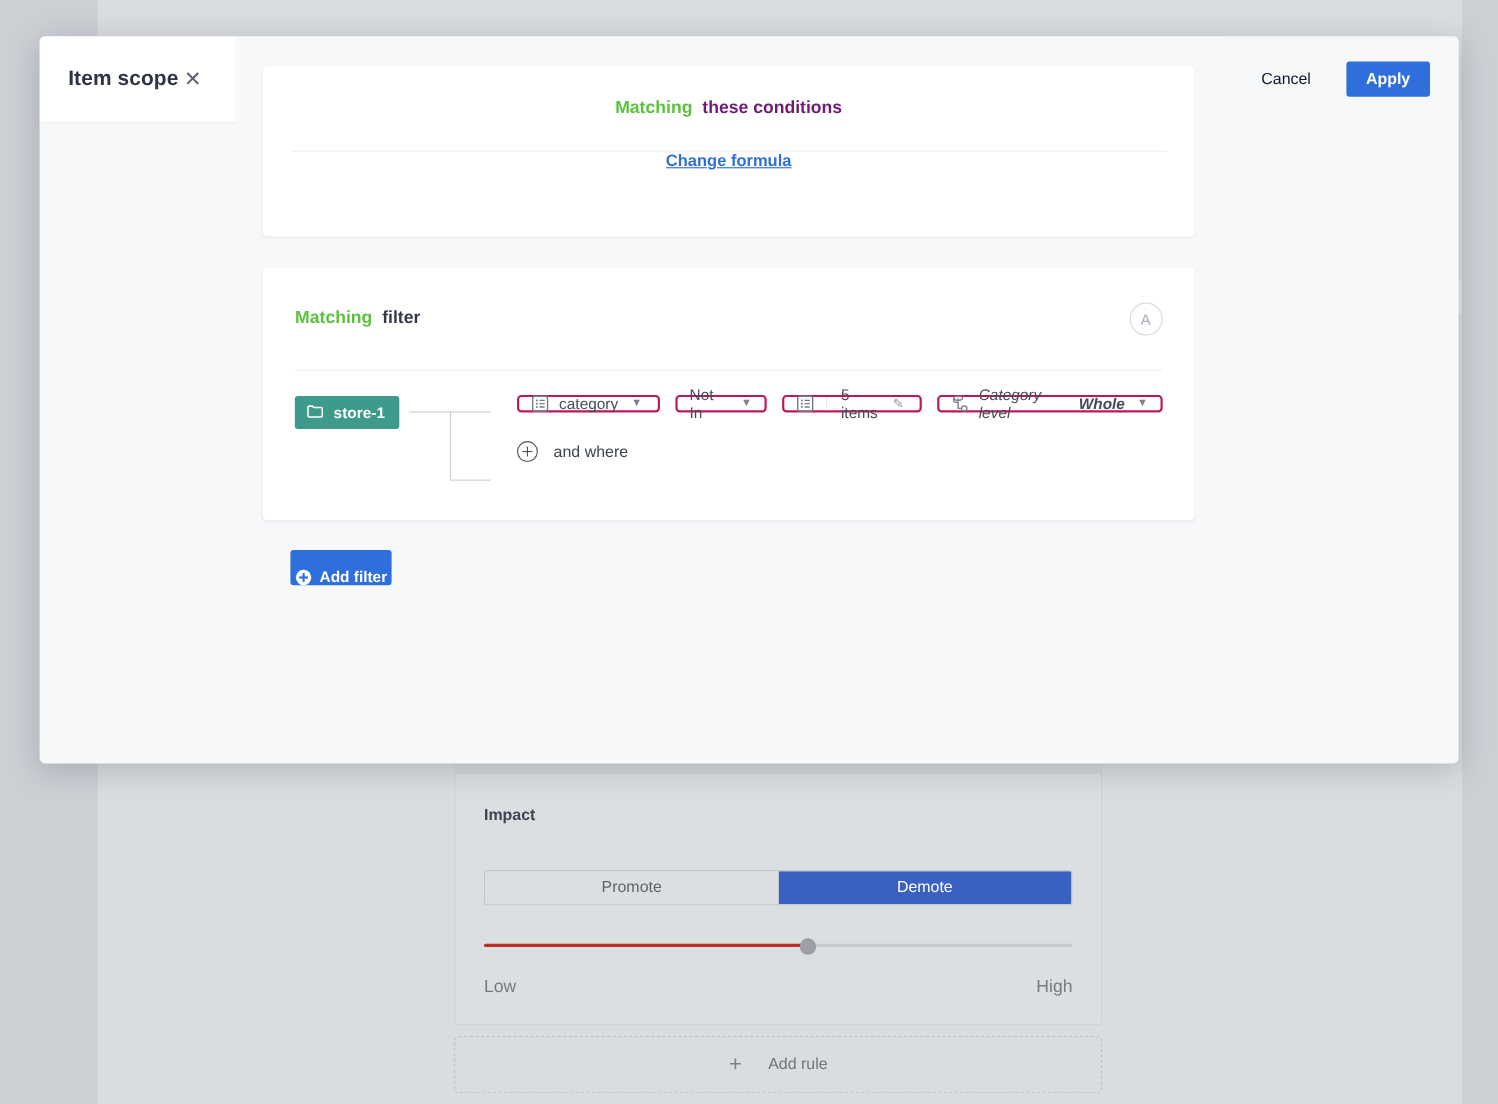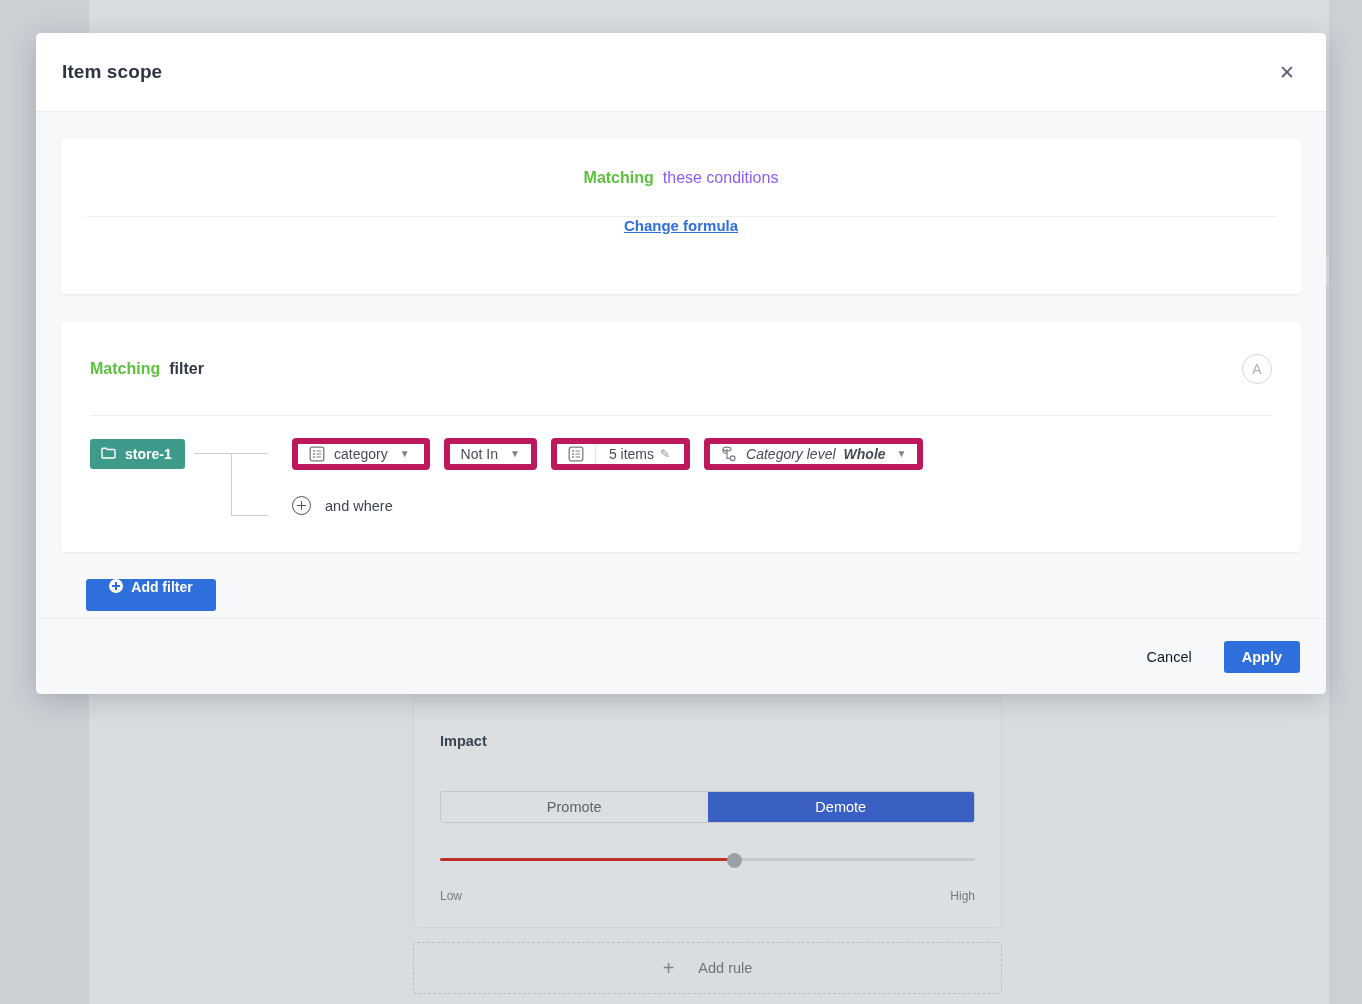--- a/index.html
+++ b/index.html
@@ -81,21 +81,21 @@
   #impact-track-fill {
     position: absolute; left: 0; top: 5px; height: 3px; width: 54.5%;
     background: #bc2f26; border-radius: 2px;
   }
   #impact-thumb {
     position: absolute; left: 54.5%; top: 0px; width: 15px; height: 15px;
     margin-left: -7px; border-radius: 50%; background: #9aa0a6;
   }
   #impact-scale {
     display: flex; justify-content: space-between;
-    margin: 22px 26px 24px 26px; font-size: 12px; color: #767b82;
+    margin: 22px 26px 24px 26px; font-size: 16px; color: #767b82;
   }
 
   #add-rule {
     position: absolute; left: 413px; top: 942px; width: 589px; height: 52px;
     border: 1px dashed #b9bec4; border-radius: 4px;
     display: flex; align-items: center; justify-content: center; gap: 24px;
     color: #6f747b; font-size: 14.5px;
   }
   #add-rule .plus { font-size: 20px; color: #7e838a; line-height: 1; }
 
@@ -105,21 +105,21 @@
     background: #e6e8ea; border-radius: 3px 0 0 3px;
   }
 
   
   #modal {
     position: absolute; left: 36px; top: 33px; width: 1290px; height: 661px;
     background: #f7f8fa;
     border-radius: 5px;
     box-shadow: 0 6px 28px rgba(20,24,33,.20);
     overflow: hidden;
-    display: flex; flex-direction: column;
+    display: flex; flex-direction: row;
   }
 
   #modal-header {
     height: 79px; background: #ffffff; flex: 0 0 auto;
     display: flex; align-items: center;
     padding: 0 26px 0 26px;
     border-bottom: 1px solid #eceef1;
   }
   #modal-title { font-size: 19px; font-weight: bold; color: #2e3442; letter-spacing: .1px; }
   #modal-close {
@@ -139,21 +139,21 @@
   
   #conditions-panel { height: 155px; padding: 0 25px; }
   #conditions-title {
     height: 78px; display: flex; align-items: center; justify-content: center;
     font-size: 16px; color: #333a47;
     border-bottom: 1px solid #edeff2;
   }
   #conditions-title .match-word {
     color: #5cc13f; font-weight: bold; margin-right: 9px;
   }
-  #conditions-title .rest { font-weight: normal; color: #8b5cf6; }
+  #conditions-title .rest { font-weight: bold; color: #701a75; }
   #change-formula-row {
     height: 76px; display: flex; align-items: flex-start; justify-content: center;
   }
   #change-formula-link { font-size: 15px; font-weight: bold; color: #2f6fdb; }
 
   
   #filter-panel { margin-top: 28px; height: 230px; padding: 0 29px; position: relative; }
   #filter-header {
     height: 94px; display: flex; align-items: center;
     border-bottom: 1px solid #edeff2; position: relative;
@@ -182,21 +182,21 @@
   
   #tree { position: absolute; left: 104px; top: 23px; width: 74px; height: 76px; }
   #tree .h-top { position: absolute; left: 0; top: 14px; width: 74px; height: 1px; background: #c9ced6; }
   #tree .v { position: absolute; left: 37px; top: 14px; width: 1px; height: 62px; background: #c9ced6; }
   #tree .h-bottom { position: absolute; left: 37px; top: 76px; width: 37px; height: 1px; background: #c9ced6; }
 
   #condition-row {
     margin-left: 202px; display: flex; align-items: center; gap: 14px;
   }
   .pill {
-    height: 32px; border: 6px solid #be185d; border-radius: 4px;
+    height: 16px; border: 2px solid #be185d; border-radius: 4px;
     background: #fff; display: flex; align-items: center;
     font-size: 14px; color: #454c58;
   }
   .pill .pill-seg { display: flex; align-items: center; height: 100%; padding: 0 11px; gap: 9px; }
   .pill .divider { width: 1px; height: 100%; background: #e2e5ea; }
   .chev { color: #7b828d; font-size: 10px; line-height: 1; margin-left: 3px; }
   .pill .icon-box { display: flex; align-items: center; }
   .pencil { color: #8a919c; font-size: 12px; margin-left: 6px; }
   .pill b { font-weight: bold; }
 
@@ -210,23 +210,23 @@
     border: 1.5px solid #4b525e; position: relative;
   }
   #and-where-icon::before, #and-where-icon::after {
     content: ""; position: absolute; background: #4b525e;
   }
   #and-where-icon::before { left: 3.5px; top: 7.5px; width: 9px; height: 1.5px; }
   #and-where-icon::after  { top: 3.5px; left: 7.5px; height: 9px; width: 1.5px; }
 
   #add-filter-btn {
     margin: 27px 0 0 25px;
-    height: 32px; width: 130px;
+    height: 32px; width: 92px;
     background: #2f6fdb; border-radius: 3px;
-    display: flex; align-items: flex-start; justify-content: center; gap: 8px;
+    display: flex; align-items: flex-end; justify-content: center; gap: 8px;
     color: #fff; font-size: 14px; font-weight: bold;
   }
   #add-filter-plus {
     width: 14px; height: 14px; border-radius: 50%; background: #fff;
     position: relative; flex: 0 0 auto;
   }
   #add-filter-plus::before, #add-filter-plus::after {
     content: ""; position: absolute; background: #2f6fdb;
   }
   #add-filter-plus::before { left: 3px; top: 6px; width: 8px; height: 2px; }

